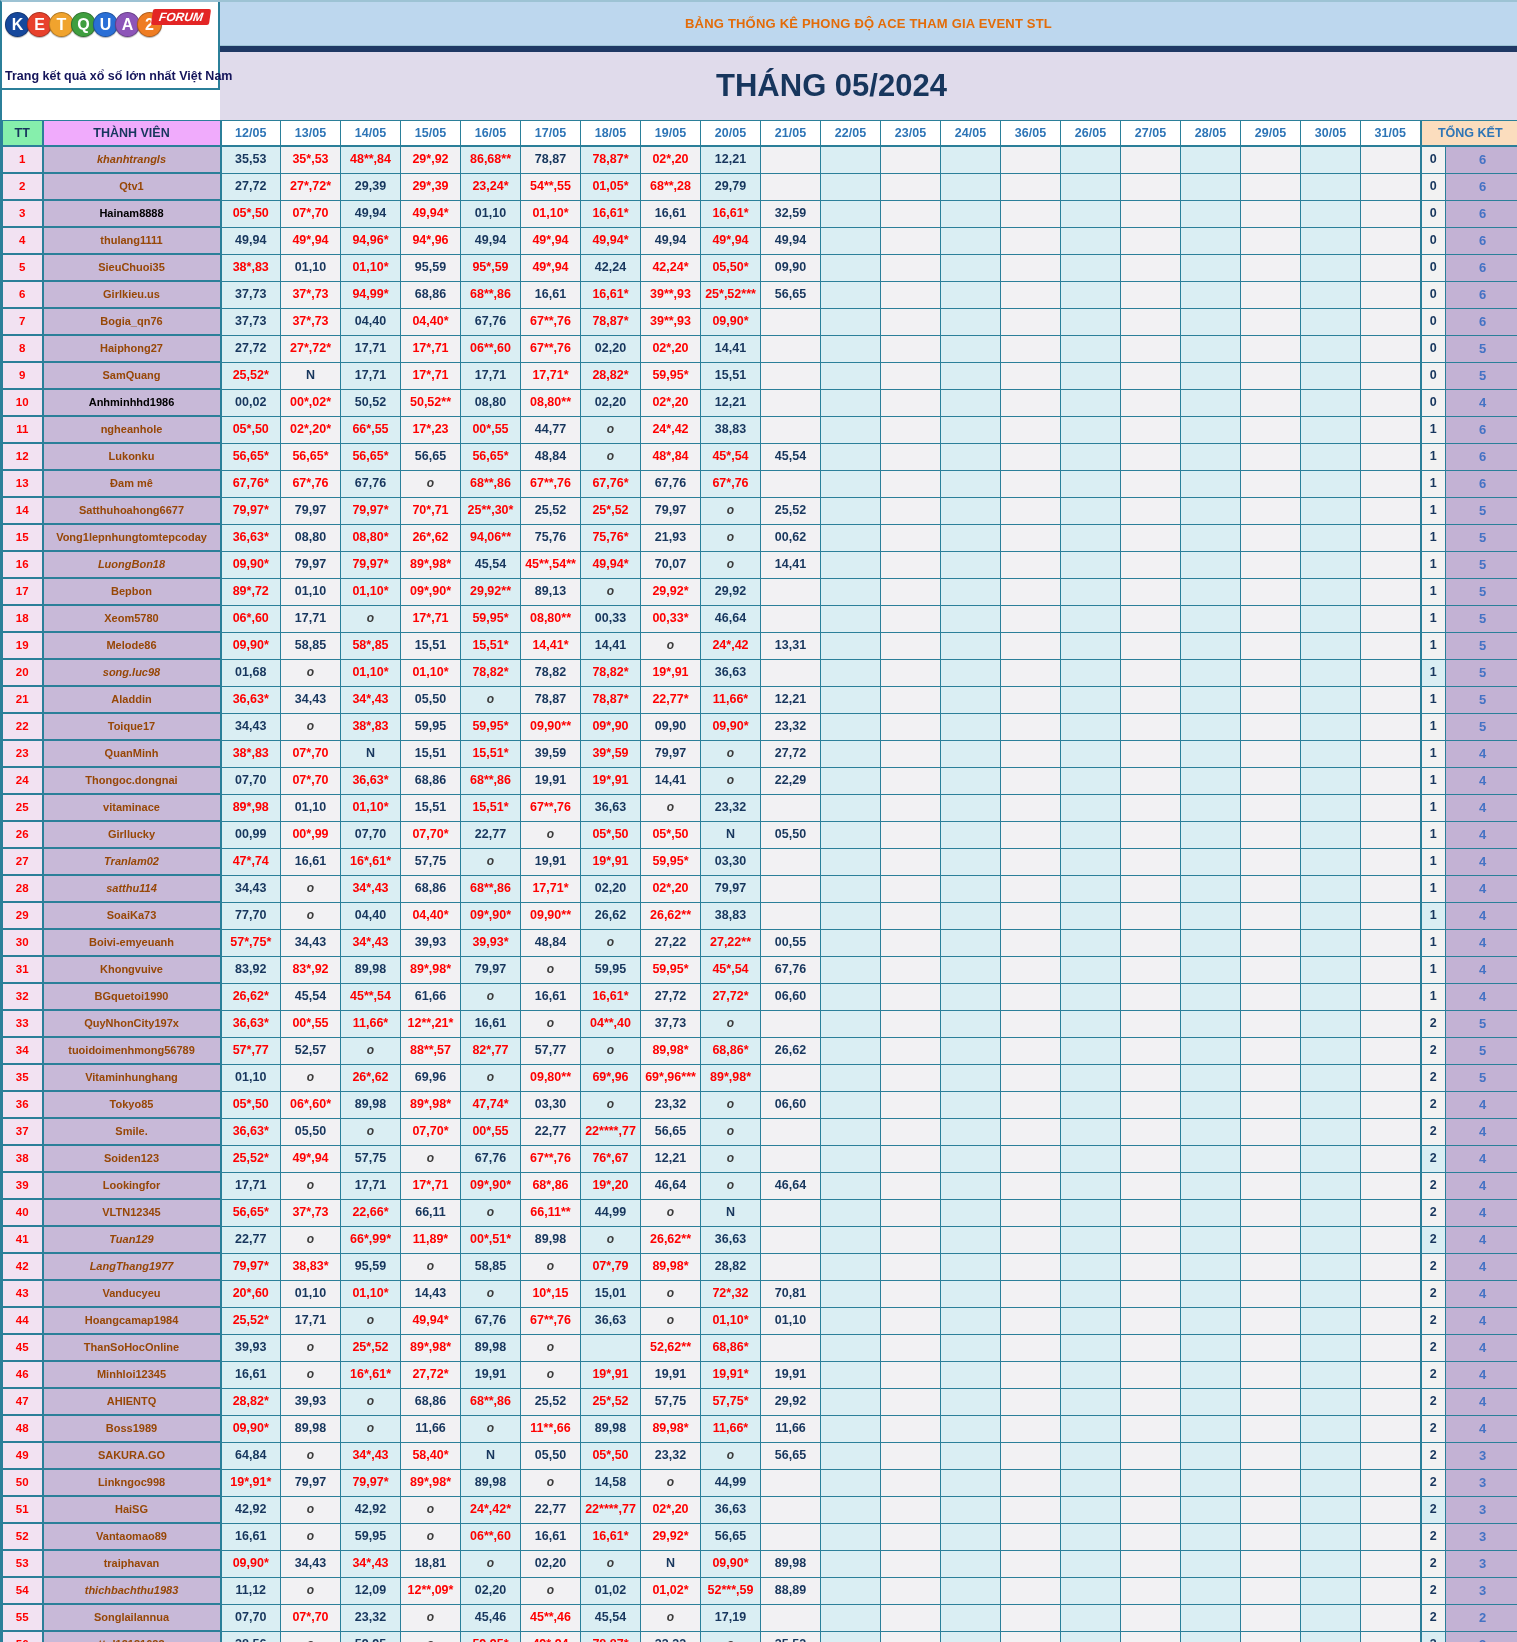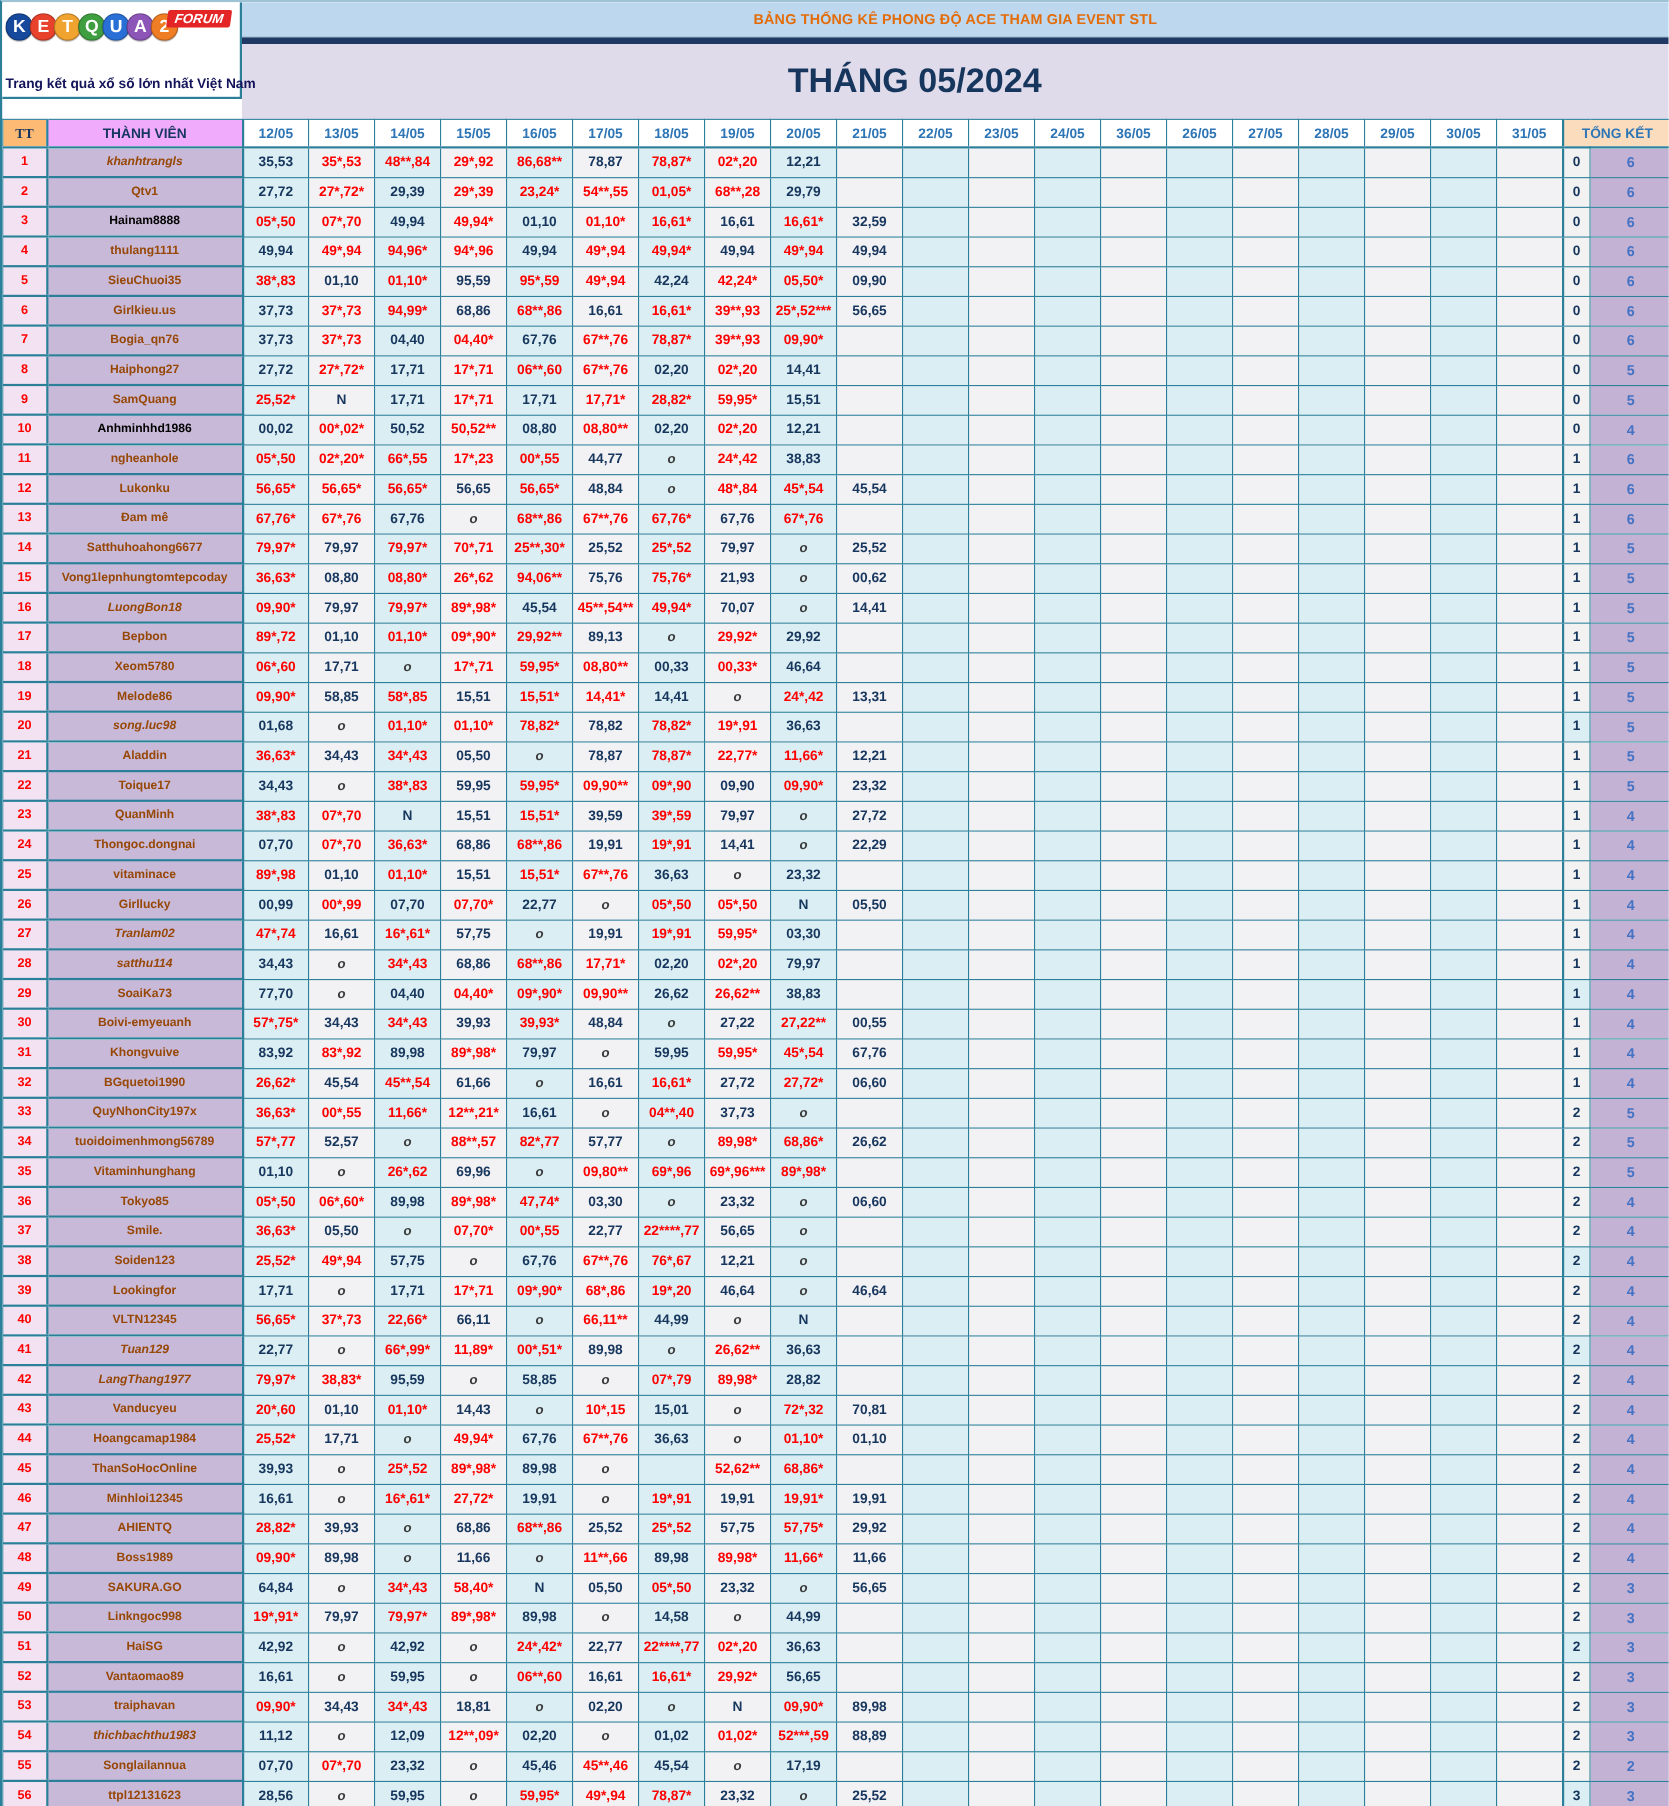--- a/index.html
+++ b/index.html
@@ -5,21 +5,21 @@
   * { box-sizing: border-box; }
   body { margin: 0; background: #fff; }
   .screen {
     width: 1517px; height: 1642px; position: relative;
     font-family: "Liberation Sans", "DejaVu Sans", sans-serif;
     background: #fff; border-left: 2px solid #2b7f99; border-top: 2px solid #9dc3d4;
     overflow: hidden;
   }
   
   .topbar {
-    margin-left: 218px; height: 32px; background: #bdd7ee;
+    margin-left: 218px; height: 44px; background: #bdd7ee;
     display: flex; align-items: center; justify-content: center;
     color: #e36c09; font-weight: bold; font-size: 13px; letter-spacing: .2px;
     border-bottom: 1px solid #9dc3d4;
   }
   .navyline { margin-left: 218px; height: 6px; background: #1f3864; }
   .month-band {
     margin-left: 218px; height: 68px; background: #e0dbeb;
     display: flex; align-items: center; justify-content: center;
     padding-right: 74px;
     color: #17365d; font-weight: bold; font-size: 31px;
@@ -44,21 +44,21 @@
     position: absolute; left: 3px; bottom: 5px; width: 214px;
     color: #14145a; font-weight: bold; font-size: 12.5px; white-space: nowrap;
   }
   
   table { border-collapse: collapse; table-layout: fixed; width: 1517px; }
   th, td {
     border: 1px solid #2b7f99; padding: 0; text-align: center;
     overflow: hidden; white-space: nowrap; height: 25px; line-height: 25px;
   }
   thead th { height: 24px; line-height: 24px; font-size: 12.5px; font-weight: bold; border-bottom: 2px solid #2b7f99; }
-  th.tt-h   { background: #fdba74; color: #17365d; font-family: Liberation Serif, serif; }
+  th.tt-h   { background: #86efac; color: #17365d; }
   th.name-h { background: #f0abfc; color: #17365d; border-left: 2px solid #2b7f99; border-right: 2px solid #2b7f99; }
   th.date   { background: #ffffff; color: #2e75b6; }
   th.tk-h   { background: #fbddbe; color: #2e75b6; border-left: 2px solid #2b7f99; }
   td.tt   { background: #f2e2f2; color: #ff0000; font-weight: bold; font-size: 11.5px; border-bottom: 2px solid #2b7f99; }
   td.name {
     background: #c8b9d8; color: #974706; font-weight: bold; font-size: 11px;
     border: 2px solid #2b7f99;
   }
   td.name.it { font-style: italic; }
   td.name.bk { color: #000000; }

